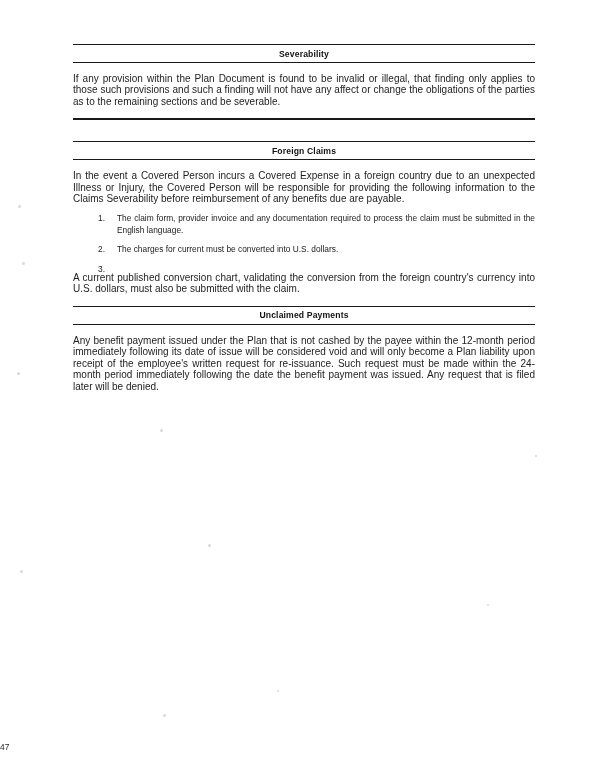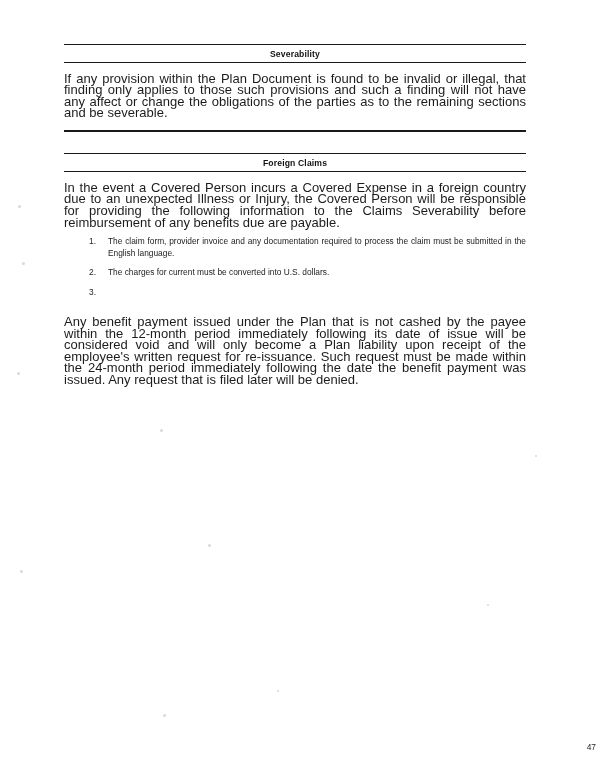--- a/index.html
+++ b/index.html
@@ -15,21 +15,21 @@
   .page {
     position: relative;
     width: 600px;
     height: 776px;
     margin: 0 auto;
     background: #ffffff;
     overflow: hidden;
   }
   .content {
     position: absolute;
-    left: 64px;
+    left: 73px;
     top: 0;
     width: 462px;
   }
 
   
   .section-header {
     position: relative;
     margin: 0;
     padding: 0;
   }
@@ -47,21 +47,21 @@
     font-size: 8.6px;
     line-height: 10px;
     letter-spacing: 0.15px;
     padding: 3.5px 0 3.2px 0;
     color: #121212;
   }
 
   
   p.body {
     margin: 0;
-    font-size: 13px;
+    font-size: 10px;
     line-height: 11.6px;
     text-align: justify;
     color: #1c1c1c;
     letter-spacing: 0.01px;
   }
   .gap-after-header { height: 10px; }
   .gap-before-header { height: 11px; }
   .gap-para { height: 8px; }
 
   
@@ -87,23 +87,23 @@
     width: 14px;
     text-align: left;
     font-size: 8.35px;
     line-height: 11.6px;
   }
 
   
   .page-number {
     position: absolute;
     left: 0;
-    right: 4px;
+    right: 12px;
     top: 742px;
-    text-align: right;
+    text-align: left;
     font-size: 8.4px;
     color: #2a2a2a;
   }
 
   
   .speckle {
     position: absolute;
     background: #d9d9d9;
     border-radius: 50%;
     pointer-events: none;
@@ -169,25 +169,31 @@
           <span class="marker">2.</span>
           <span>The charges for current must be converted into U.S. dollars.</span>
         </li>
         <li>
           <span class="marker">3.</span>
         </li>
       </ol>
 
       <div class="gap-para"></div>
 
+      <p class="body">A current published conversion chart, validating the conversion from the foreign country's currency into U.S. dollars, must also be submitted with the claim.</p>
     </div>
 
     <div class="gap-before-header"></div>
 
     <div class="section">
+      <div class="section-header">
+        <div class="rule"></div>
+        <div class="title">Unclaimed Payments</div>
+        <div class="rule rule-bottom"></div>
+      </div>
       <div class="gap-after-header"></div>
       <p class="body">Any benefit payment issued under the Plan that is not cashed by the payee within the 12-month period immediately following its date of issue will be considered void and will only become a Plan liability upon receipt of the employee's written request for re-issuance. Such request must be made within the 24-month period immediately following the date the benefit payment was issued. Any request that is filed later will be denied.</p>
     </div>
 
   </div>
 
   <div class="page-number">47</div>
 
 </div>
 

